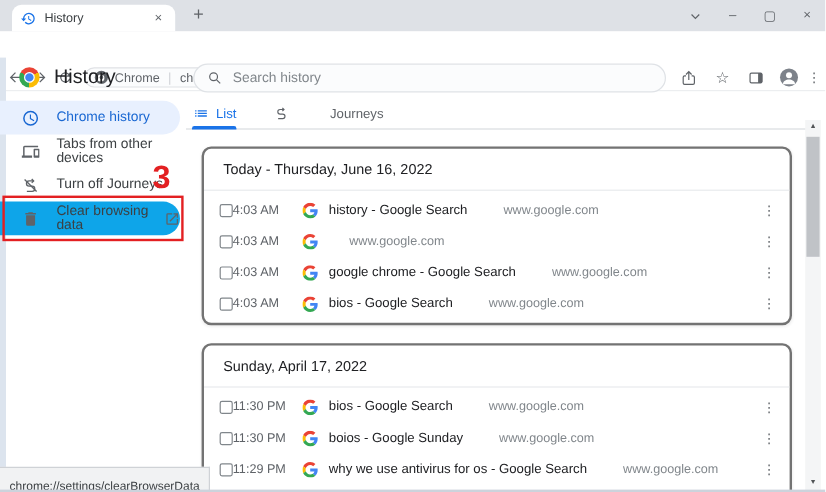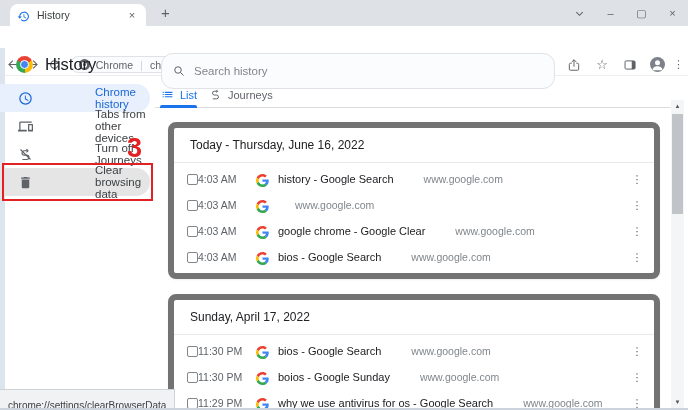--- a/index.html
+++ b/index.html
@@ -49,49 +49,49 @@
   
   .page-header { position:absolute; left:16px; top:55px; display:flex; align-items:center; }
   .chrome-logo { width:17px; height:17px; border-radius:50%; position:relative;
     background:conic-gradient(#ea4335 0 60deg, #fbbc05 60deg 180deg, #34a853 180deg 300deg, #ea4335 300deg 360deg); }
   .chrome-logo::before { content:""; position:absolute; inset:4px; background:#4285f4; border:1.6px solid #fff; border-radius:50%; }
   .page-title { margin-left:12px; font-size:16.5px; font-weight:500; color:#202124; }
 
   
   .side-nav { position:absolute; left:0; top:84px; width:155px; }
   .nav-item { height:28px; display:flex; align-items:center; padding-left:18px; margin-right:5px;
-    border-radius:0 16px 16px 0; color:#3c4043; font-size:11.5px; font-weight:500;gap:48px; }
+    border-radius:0 16px 16px 0; color:#3c4043; font-size:11.5px; font-weight:500; }
   .nav-item .ni-icon { width:15px; height:15px; margin-right:14px; flex:0 0 auto; }
   .nav-item .ni-icon svg { width:15px; height:15px; }
   .nav-item.selected { background:#e8f0fe; color:#1967d2; }
-  .nav-item.hovered { background:#e5e5e5; }
+  .nav-item.hovered { background:#0ea5e9; }
   .ni-ext { width:13px; height:13px; margin-left:10px; }
 
   
   .anno-box { position:absolute; left:2px; top:163px; width:151px; height:38px; border:2px solid #e32022; }
   .anno-num { position:absolute; left:127px; top:135px; font-size:27px; font-weight:bold; color:#e32022; line-height:1; }
 
   
-  .searchbar { position:absolute; left:161px; top:53px; width:394px; height:36px; border:1px solid #dfe2e6;
+  .searchbar { position:absolute; left:161px; top:53px; width:394px; height:24px; border:1px solid #dfe2e6;
     background:#fbfcfd; border-radius:12px; display:flex; align-items:center; padding:0 11px; }
   .searchbar svg { width:12px; height:12px; stroke:#5f6368; fill:none; stroke-width:2; flex:0 0 auto; }
   .searchbar input { border:none; outline:none; background:transparent; margin-left:9px; font-size:11.5px;
     color:#202124; width:300px; font-family:"Liberation Sans",sans-serif; }
   .searchbar input::placeholder { color:#80868b; }
 
   .viewtabs { position:absolute; left:155px; top:82px; width:517px; height:26px; border-bottom:1px solid #dadce0;text-decoration:underline; }
   .vtab { position:absolute; top:0; height:25px; display:flex; align-items:center; font-size:11px; font-weight:500; }
   .vtab svg { width:13px; height:13px; margin-right:6px; }
   .vtab-list { left:6px; color:#1a73e8; }
-  .vtab-journeys { left:54px; color:#5f6368; }
+  .vtab-journeys { left:73px; color:#5f6368;gap:28px; }
   .vtab-underline { position:absolute; left:5px; top:23px; width:37px; height:3px; background:#1a73e8; border-radius:2px 2px 0 0; }
 
   
   .cards { position:absolute; left:168px; top:122px; width:492px; }
-  .card { background:#fff; border:6px solid #737373; border-radius:8px; overflow:hidden; margin-bottom:15px;
+  .card { background:#fff; border:2px solid #737373; border-radius:8px; overflow:hidden; margin-bottom:15px;
     box-shadow:0 1px 2px rgba(60,64,67,.08); }
   .card-header { height:35px; display:flex; align-items:center; padding:0 16px; font-size:12px; color:#202124;
     border-bottom:1px solid #e8eaed; }
   .rows { padding:3px 0; }
   .hrow { height:26px; display:flex; align-items:center; padding:0 10px; }
   .cbx { width:11px; height:11px; border:1.5px solid #80868b; border-radius:2px; margin-left:3px; flex:0 0 auto; background:#fff; }
   .htime { width:58px; font-size:10.5px; color:#5f6368; flex:0 0 auto; }
   .hfav { width:13px; height:13px; margin-right:9px; flex:0 0 auto; }
   .htitle { font-size:11px; color:#202124; margin-right:13px; white-space:nowrap; }
   .hdomain { font-size:10.5px; color:#80868b; flex:1; white-space:nowrap; overflow:hidden;padding-left:17px; }
@@ -299,21 +299,21 @@
     <span class="cbx"></span>
     <span class="htime">4:03 AM</span>
     <span class="hfav">
       <svg viewBox="0 0 48 48" width="13" height="13">
         <path fill="#EA4335" d="M24 9.5c3.54 0 6.71 1.22 9.21 3.6l6.85-6.85C35.9 2.38 30.47 0 24 0 14.62 0 6.51 5.38 2.56 13.22l7.98 6.19C12.43 13.72 17.74 9.5 24 9.5z"></path>
         <path fill="#4285F4" d="M46.98 24.55c0-1.57-.15-3.09-.38-4.55H24v9.02h12.94c-.58 2.96-2.26 5.48-4.78 7.18l7.73 6c4.51-4.18 7.09-10.36 7.09-17.65z"></path>
         <path fill="#FBBC05" d="M10.53 28.59c-.48-1.45-.76-2.99-.76-4.59s.27-3.14.76-4.59l-7.98-6.19C.92 16.46 0 20.12 0 24c0 3.88.92 7.54 2.56 10.78l7.97-6.19z"></path>
         <path fill="#34A853" d="M24 48c6.48 0 11.93-2.13 15.89-5.81l-7.73-6c-2.15 1.45-4.92 2.3-8.16 2.3-6.26 0-11.57-4.22-13.47-9.91l-7.98 6.19C6.51 42.62 14.62 48 24 48z"></path>
       </svg>
     </span>
-    <span class="htitle">google chrome - Google Clear</span>
+    <span class="htitle">google chrome - Google Search</span>
     <span class="hdomain">www.google.com</span>
     <span class="hkebab">⋮</span>
   </div>
 
   <div class="hrow">
     <span class="cbx"></span>
     <span class="htime">4:03 AM</span>
     <span class="hfav">
       <svg viewBox="0 0 48 48" width="13" height="13">
         <path fill="#EA4335" d="M24 9.5c3.54 0 6.71 1.22 9.21 3.6l6.85-6.85C35.9 2.38 30.47 0 24 0 14.62 0 6.51 5.38 2.56 13.22l7.98 6.19C12.43 13.72 17.74 9.5 24 9.5z"></path>

